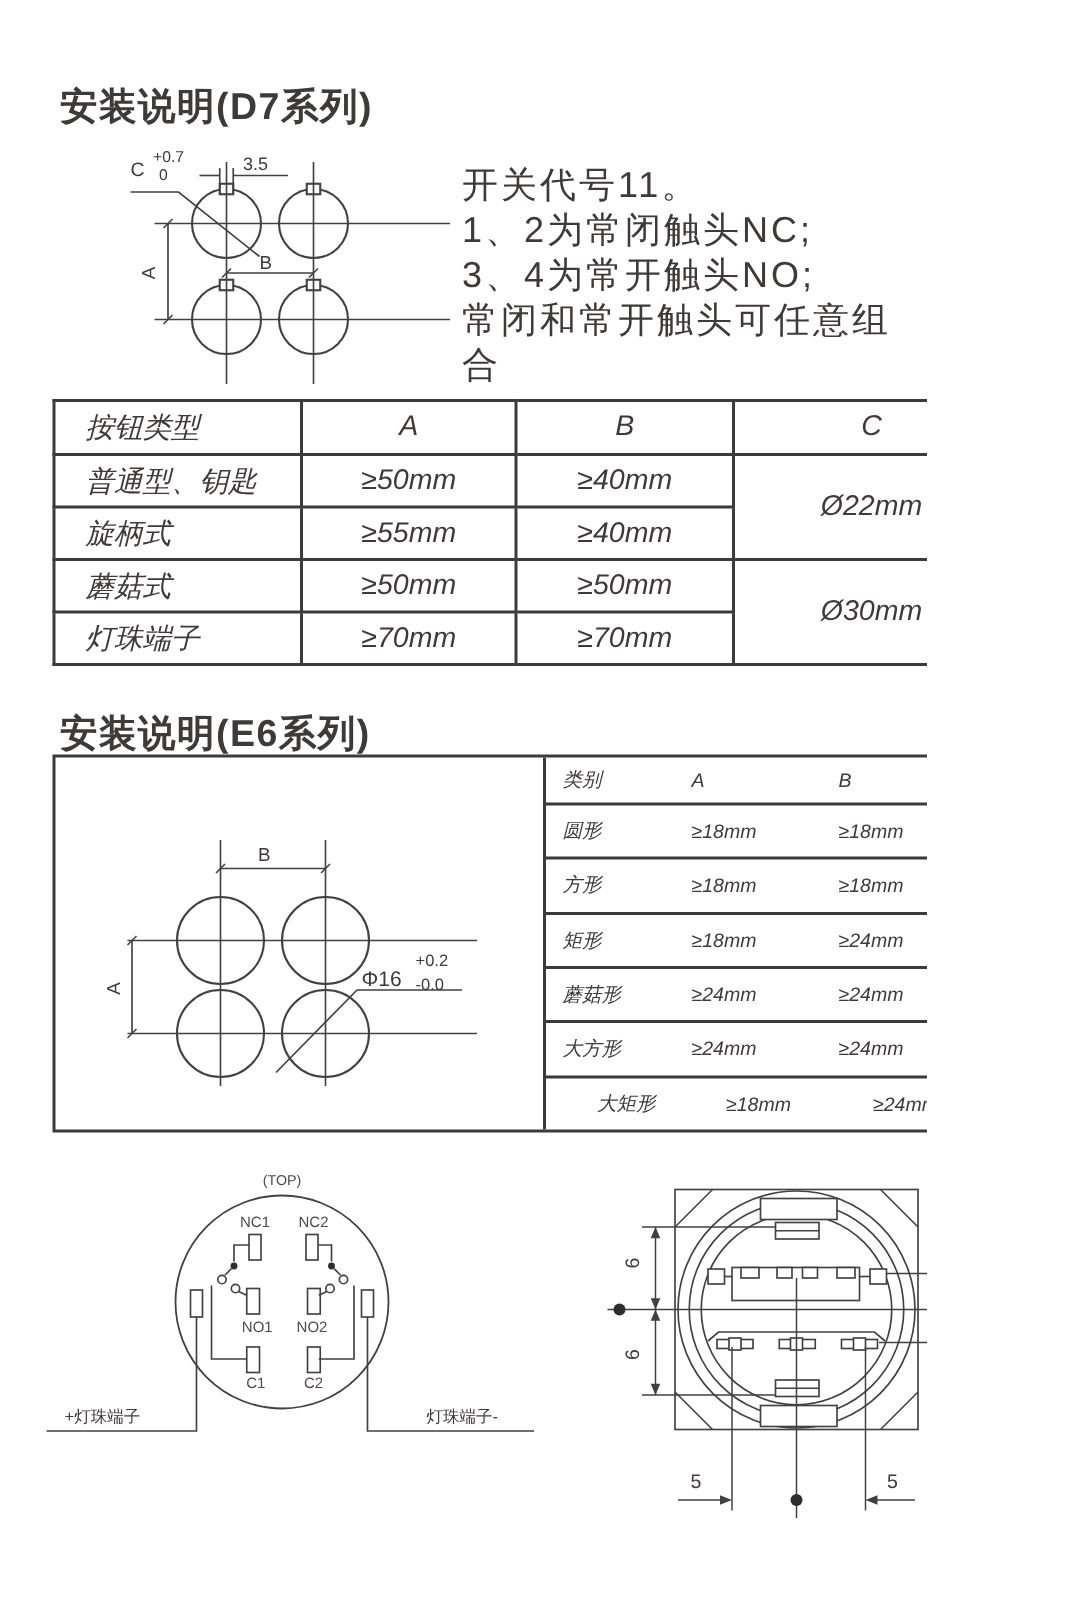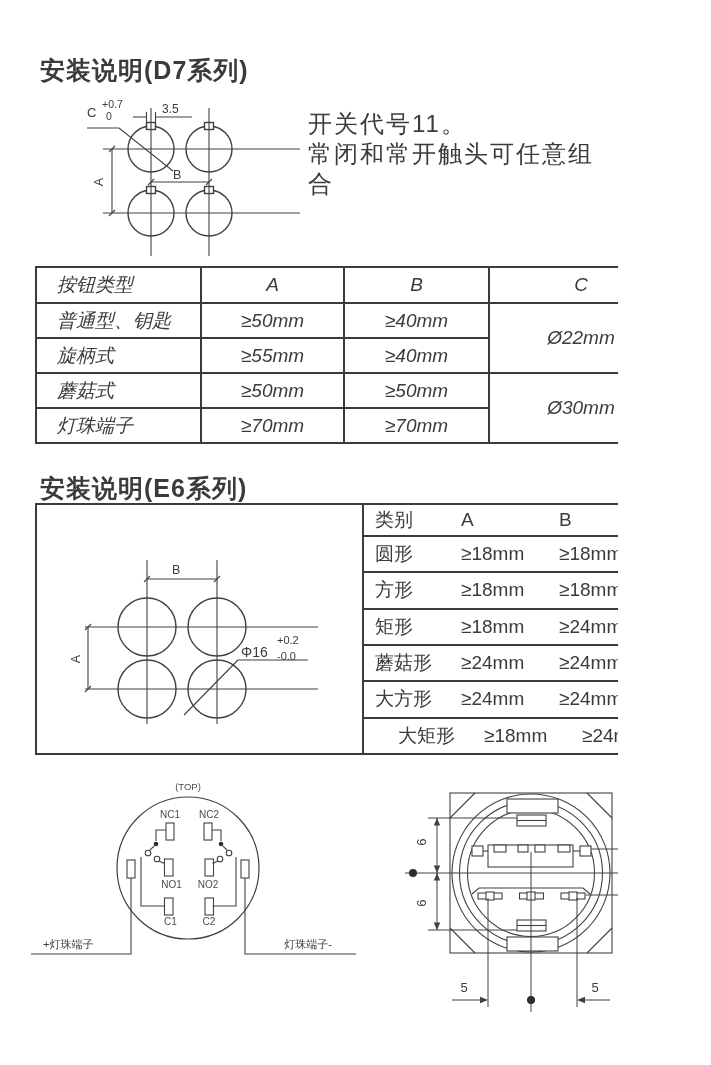--- a/index.html
+++ b/index.html
@@ -15,21 +15,21 @@
   table.t1 th,table.t1 td{border:2px solid #3b3b3b;font-size:19px;font-weight:normal;
         text-align:center;padding:0;color:#3e3a39;background:#fff;}
   table.t1 tr{height:35px;font-style:italic;}
   table.t1 tr.hrow{height:36px;}
   table.t1 .c0{text-align:left;padding-left:20px;}
   
   .e6-box{position:absolute;left:35px;top:503px;width:633px;height:248px;border:2px solid #3b3b3b;background:#fff;}
   .e6-left{position:absolute;left:0;top:0;width:325px;height:248px;}
   .e6-right{position:absolute;left:325px;top:0;right:0;bottom:0;border-left:2px solid #3b3b3b;
         display:flex;flex-direction:column;}
-  .e6-row{position:relative;flex:1 1 auto;border-bottom:2px solid #3b3b3b;font-size:19px;}
+  .e6-row{position:relative;flex:1 1 auto;border-bottom:2px solid #3b3b3b;font-size:13px;font-style:italic;}
   .e6-row.hdr{flex:0 0 30px;}
   .e6-row.last{border-bottom:none;margin-left:23px;}
   .e6-row span{position:absolute;top:50%;transform:translateY(-50%);white-space:nowrap;}
   .e6-row .cT{left:11px;}
   .e6-row .cA{left:97px;}
   .e6-row .cB{left:195px;}
   svg{position:absolute;overflow:visible;}
   svg text{fill:#3e3a39;font-family:"Liberation Sans","DejaVu Sans",sans-serif;}
   .lbl-sm{fill:#4f4b4a;}
 </style>
@@ -73,20 +73,22 @@
     <text x="87" y="117" font-size="13">C</text>
     <text x="102" y="108" font-size="10.5">+0.7</text>
     <text x="106" y="120" font-size="10.5">0</text>
     <text x="162" y="113" font-size="12">3.5</text>
     <text x="173" y="179" font-size="12.5">B</text>
     <text x="103" y="182" font-size="12.5" text-anchor="middle" transform="rotate(-90 103 182)">A</text>
   </svg>
 
   <div class="notes">
     <div>开关代号11。</div>
+    <div>1、2为常闭触头NC;</div>
+    <div>3、4为常开触头NO;</div>
     <div>常闭和常开触头可任意组合</div>
   </div>
 
   <table class="t1">
     <colgroup>
         <col style="width:165px">
         <col style="width:143px">
         <col style="width:145px">
         <col style="width:184px">
       </colgroup>

